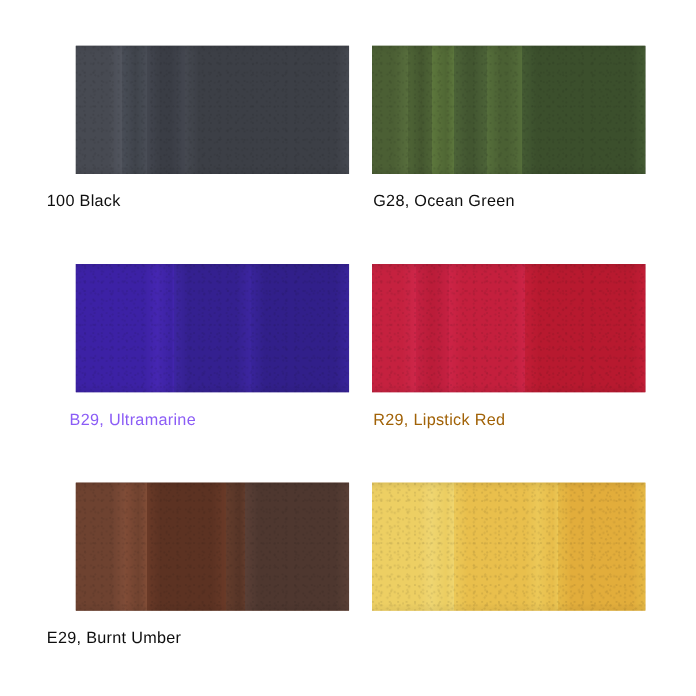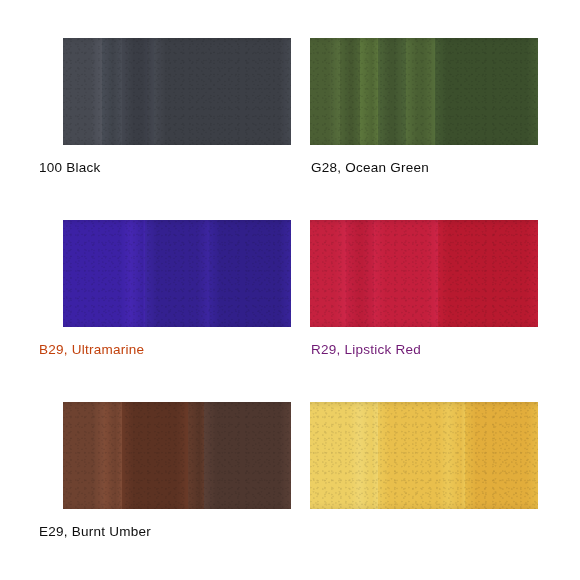--- a/index.html
+++ b/index.html
@@ -125,31 +125,31 @@
       <div class="swatch-label" style="color: rgb(14, 14, 14);">G28, Ocean Green</div>
     </div>
     <div class="swatch-cell col-0 row-1">
       <div class="swatch-chip">
         <div class="chip-base" style="background: rgb(51, 32, 143);"></div>
         <div class="chip-bands" style="background: linear-gradient(to right, rgb(60, 33, 165) 0%, rgb(60, 33, 165) 30%, rgb(59, 33, 162) 30%, rgb(59, 33, 162) 36%, rgb(52, 32, 144) 36%, rgb(52, 32, 144) 64%, rgb(49, 31, 138) 64%, rgb(49, 31, 138) 100%, rgb(45, 29, 98) 100%, rgb(45, 29, 98) 100%);"></div>
         <div class="chip-streaks" style="background: linear-gradient(to right, rgba(255, 255, 255, 0) 0%, rgba(255, 255, 255, 0) 25%, rgba(255, 255, 255, 0.3) 30%, rgba(255, 255, 255, 0) 35%, rgba(255, 255, 255, 0) 31%, rgba(255, 255, 255, 0.3) 36%, rgba(255, 255, 255, 0) 41%, rgba(255, 255, 255, 0) 59%, rgba(255, 255, 255, 0.3) 64%, rgba(255, 255, 255, 0) 69%, rgba(255, 255, 255, 0) 95%, rgba(255, 255, 255, 0.3) 100%, rgba(255, 255, 255, 0) 100%, rgba(255, 255, 255, 0) 100%);"></div>
         <div class="chip-grain"></div>
         <div class="chip-edge"></div>
       </div>
-      <div class="swatch-label" style="color: #c2410c;">B29, Ultramarine</div>
+      <div class="swatch-label" style="color: #8b5cf6; margin-left: 19px;">B29, Ultramarine</div>
     </div>
     <div class="swatch-cell col-1 row-1">
       <div class="swatch-chip">
         <div class="chip-base" style="background: rgb(189, 29, 56);"></div>
         <div class="chip-bands" style="background: linear-gradient(to right, rgb(197, 33, 63) 0%, rgb(197, 33, 63) 16%, rgb(187, 28, 57) 16%, rgb(187, 28, 57) 28%, rgb(196, 31, 61) 28%, rgb(196, 31, 61) 56%, rgb(184, 25, 47) 56%, rgb(184, 25, 47) 100%, rgb(180, 24, 47) 100%, rgb(180, 24, 47) 100%);"></div>
         <div class="chip-streaks" style="background: linear-gradient(to right, rgba(255, 255, 255, 0) 0%, rgba(255, 255, 255, 0) 11%, rgba(255, 255, 255, 0.3) 16%, rgba(255, 255, 255, 0) 21%, rgba(255, 255, 255, 0) 23%, rgba(255, 255, 255, 0.3) 28%, rgba(255, 255, 255, 0) 33%, rgba(255, 255, 255, 0) 51%, rgba(255, 255, 255, 0.3) 56%, rgba(255, 255, 255, 0) 61%, rgba(255, 255, 255, 0) 95%, rgba(255, 255, 255, 0.3) 100%, rgba(255, 255, 255, 0) 100%, rgba(255, 255, 255, 0) 100%);"></div>
         <div class="chip-grain"></div>
         <div class="chip-edge"></div>
       </div>
-      <div class="swatch-label" style="color: #701a75;">R29, Lipstick Red</div>
+      <div class="swatch-label" style="color: #a16207;">R29, Lipstick Red</div>
     </div>
     <div class="swatch-cell col-0 row-2">
       <div class="swatch-chip">
         <div class="chip-base" style="background: rgb(97, 54, 37);"></div>
         <div class="chip-bands" style="background: linear-gradient(to right, rgb(110, 66, 48) 0%, rgb(110, 66, 48) 18%, rgb(112, 66, 47) 18%, rgb(112, 66, 47) 26%, rgb(92, 50, 34) 26%, rgb(92, 50, 34) 55%, rgb(86, 52, 38) 55%, rgb(86, 52, 38) 62%, rgb(78, 55, 47) 62%, rgb(78, 55, 47) 100%, rgb(74, 53, 47) 100%, rgb(74, 53, 47) 100%);"></div>
         <div class="chip-streaks" style="background: linear-gradient(to right, rgba(255, 255, 255, 0) 0%, rgba(255, 255, 255, 0) 13%, rgba(255, 255, 255, 0.3) 18%, rgba(255, 255, 255, 0) 23%, rgba(255, 255, 255, 0) 21%, rgba(255, 255, 255, 0.3) 26%, rgba(255, 255, 255, 0) 31%, rgba(255, 255, 255, 0) 50%, rgba(255, 255, 255, 0.3) 55%, rgba(255, 255, 255, 0) 60%, rgba(255, 255, 255, 0) 57%, rgba(255, 255, 255, 0.3) 62%, rgba(255, 255, 255, 0) 67%, rgba(255, 255, 255, 0) 95%, rgba(255, 255, 255, 0.3) 100%, rgba(255, 255, 255, 0) 100%, rgba(255, 255, 255, 0) 100%);"></div>
         <div class="chip-grain"></div>
         <div class="chip-edge"></div>
       </div>
       <div class="swatch-label" style="color: rgb(14, 14, 14);">E29, Burnt Umber</div>

